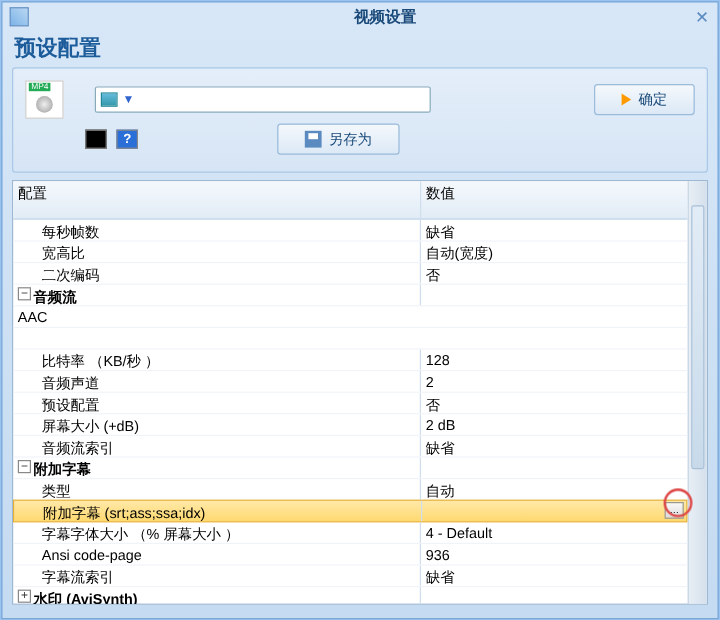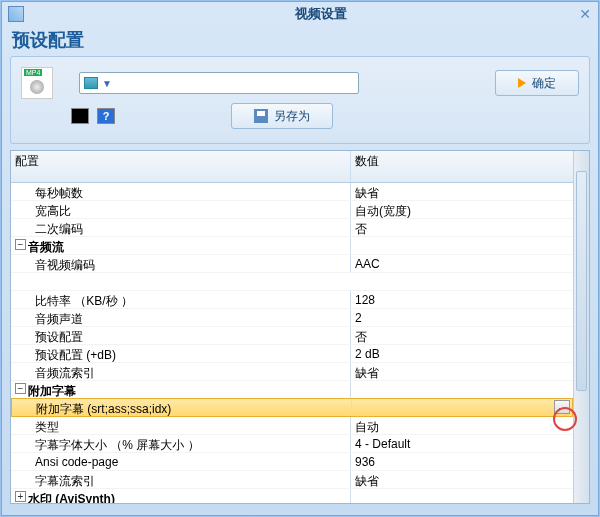--- a/index.html
+++ b/index.html
@@ -110,24 +110,20 @@
             <div class="col2">否</div>
           </div>
         <div class="grow">
             <div class="col1">
               <span class="exp">−</span>
               <span class="bold">音频流</span>
             </div>
             <div class="col2"></div>
           </div>
         <div class="grow">
-            <div class="col1">
-              <span class="indent"></span>
-              <span>音视频编码</span>
-            </div>
             <div class="col2">AAC</div>
           </div>
         <div class="grow">
           </div>
         <div class="grow">
             <div class="col1">
               <span class="indent"></span>
               <span>比特率 （KB/秒 ）</span>
             </div>
             <div class="col2">128</div>
@@ -142,51 +138,51 @@
         <div class="grow">
             <div class="col1">
               <span class="indent"></span>
               <span>预设配置</span>
             </div>
             <div class="col2">否</div>
           </div>
         <div class="grow">
             <div class="col1">
               <span class="indent"></span>
-              <span>预设配置 (+dB)</span>
+              <span>屏幕大小 (+dB)</span>
             </div>
             <div class="col2">2 dB</div>
           </div>
         <div class="grow">
             <div class="col1">
               <span class="indent"></span>
               <span>音频流索引</span>
             </div>
             <div class="col2">缺省</div>
           </div>
         <div class="grow">
             <div class="col1">
               <span class="exp">−</span>
               <span class="bold">附加字幕</span>
             </div>
             <div class="col2"></div>
           </div>
+        <div class="grow">
+            <div class="col1">
+              <span class="indent"></span>
+              <span>类型</span>
+            </div>
+            <div class="col2">自动</div>
+          </div>
         <div class="grow sel">
             <div class="col1">
               <span class="indent"></span>
               <span>附加字幕 (srt;ass;ssa;idx)</span>
             </div>
             <div class="col2 browse-cell"><span></span><span class="browse-btn">…</span></div>
-          </div>
-        <div class="grow">
-            <div class="col1">
-              <span class="indent"></span>
-              <span>类型</span>
-            </div>
-            <div class="col2">自动</div>
           </div>
         <div class="grow">
             <div class="col1">
               <span class="indent"></span>
               <span>字幕字体大小 （% 屏幕大小 ）</span>
             </div>
             <div class="col2">4 - Default</div>
           </div>
         <div class="grow">
             <div class="col1">

